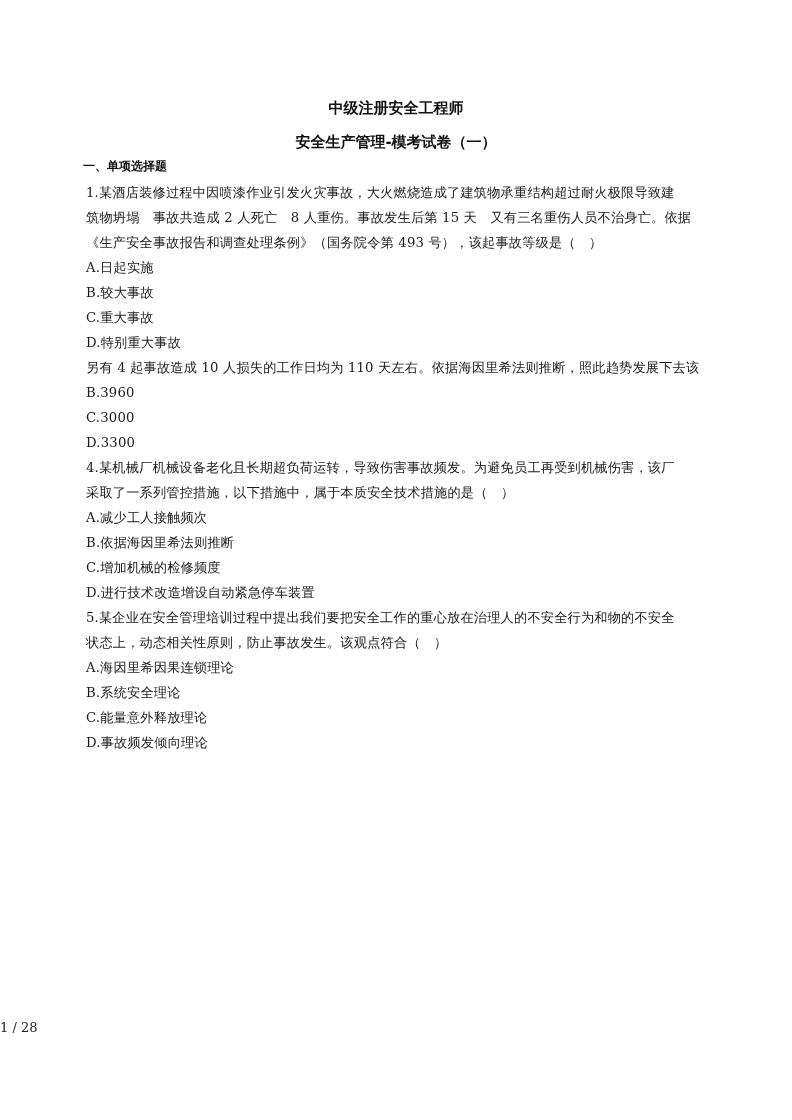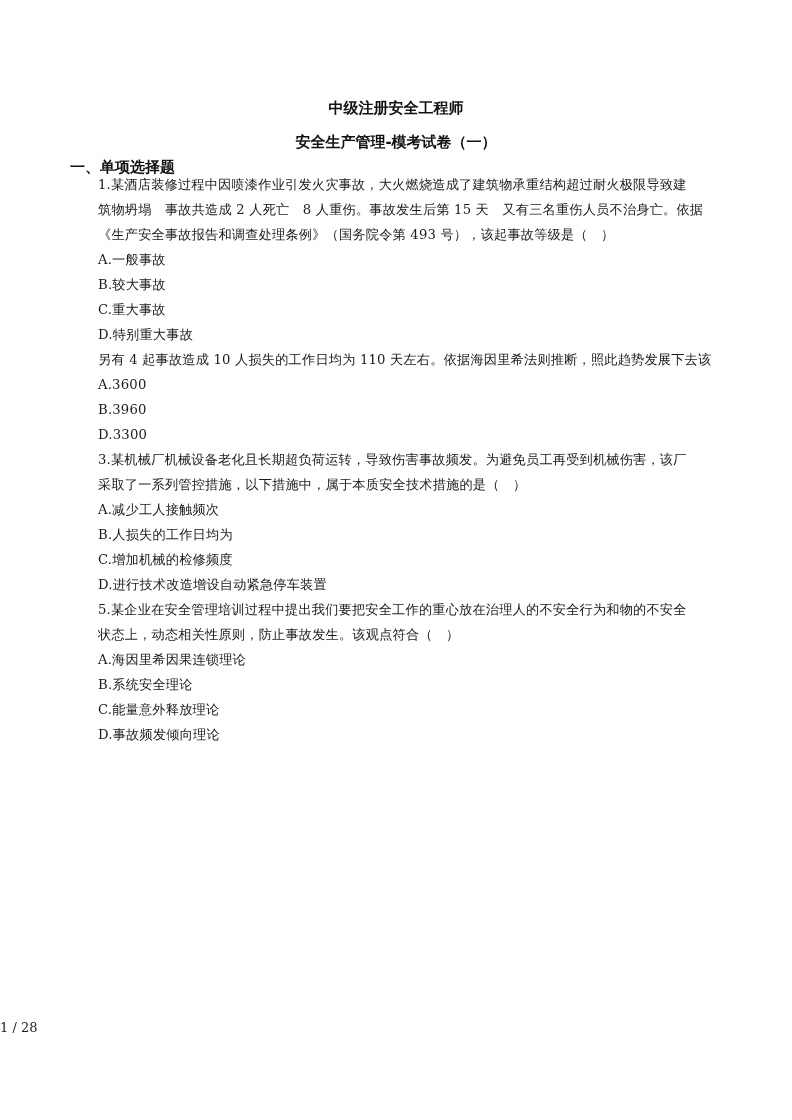--- a/index.html
+++ b/index.html
@@ -3,59 +3,59 @@
 <meta charset="utf-8">
 <style>
   html, body { margin: 0; padding: 0; background: #ffffff; }
   body { width: 792px; height: 1120px; position: relative; overflow: hidden;
          font-family: "DejaVu Serif", "Liberation Serif", serif; color: #1a1a1a; }
   .page { position: absolute; left: 0; top: 0; width: 792px; height: 1120px; }
   .title { position: absolute; left: 0; width: 792px; text-align: center;
            font-family: "DejaVu Sans", sans-serif; font-weight: bold; font-size: 15px; color: #111; }
   .t1 { top: 99px; }
   .t2 { top: 133px; }
-  .section { position: absolute; left: 70px; top: 158px;
-             font-family: "DejaVu Sans", sans-serif; font-weight: bold; font-size: 15px; color: #111; }
-  .content { position: absolute; left: 86px; top: 172px; width: 624px; margin-left: 12px; }
+  .section { position: absolute; left: 83px; top: 158px;
+             font-family: "DejaVu Sans", sans-serif; font-weight: bold; font-size: 12px; color: #111; }
+  .content { position: absolute; left: 86px; top: 180px; width: 624px; }
   .line { font-size: 13.2px; height: 25px; line-height: 25px; white-space: nowrap; letter-spacing: 0.2px; }
   .footer { position: absolute; left: 0; width: 792px; top: 1020px; text-align: left;
             font-size: 13px; color: #222; }
 </style>
 </head>
 <body>
 
 <div class="page">
   <div class="title t1">中级注册安全工程师</div>
   <div class="title t2">安全生产管理-模考试卷（一）</div>
   <div class="section">一、单项选择题</div>
 
   <div class="content">
 
     <div>
       <div class="line">1.某酒店装修过程中因喷漆作业引发火灾事故，大火燃烧造成了建筑物承重结构超过耐火极限导致建</div>
       <div class="line">筑物坍塌　事故共造成 2 人死亡　8 人重伤。事故发生后第 15 天　又有三名重伤人员不治身亡。依据</div>
       <div class="line">《生产安全事故报告和调查处理条例》（国务院令第 493 号），该起事故等级是（　）</div>
-      <div class="line">A.一般事故</div>
+      <div class="line">A.日起实施</div>
       <div class="line">B.较大事故</div>
       <div class="line">C.重大事故</div>
       <div class="line">D.特别重大事故</div>
     </div>
 
     <div>
       <div class="line">另有 4 起事故造成 10 人损失的工作日均为 110 天左右。依据海因里希法则推断，照此趋势发展下去该</div>
-      <div class="line">A.3600</div>
       <div class="line">B.3960</div>
+      <div class="line">C.3000</div>
       <div class="line">D.3300</div>
     </div>
 
     <div>
-      <div class="line">3.某机械厂机械设备老化且长期超负荷运转，导致伤害事故频发。为避免员工再受到机械伤害，该厂</div>
+      <div class="line">4.某机械厂机械设备老化且长期超负荷运转，导致伤害事故频发。为避免员工再受到机械伤害，该厂</div>
       <div class="line">采取了一系列管控措施，以下措施中，属于本质安全技术措施的是（　）</div>
       <div class="line">A.减少工人接触频次</div>
-      <div class="line">B.人损失的工作日均为</div>
+      <div class="line">B.依据海因里希法则推断</div>
       <div class="line">C.增加机械的检修频度</div>
       <div class="line">D.进行技术改造增设自动紧急停车装置</div>
     </div>
 
 
     <div>
       <div class="line">5.某企业在安全管理培训过程中提出我们要把安全工作的重心放在治理人的不安全行为和物的不安全</div>
       <div class="line">状态上，动态相关性原则，防止事故发生。该观点符合（　）</div>
       <div class="line">A.海因里希因果连锁理论</div>
       <div class="line">B.系统安全理论</div>

